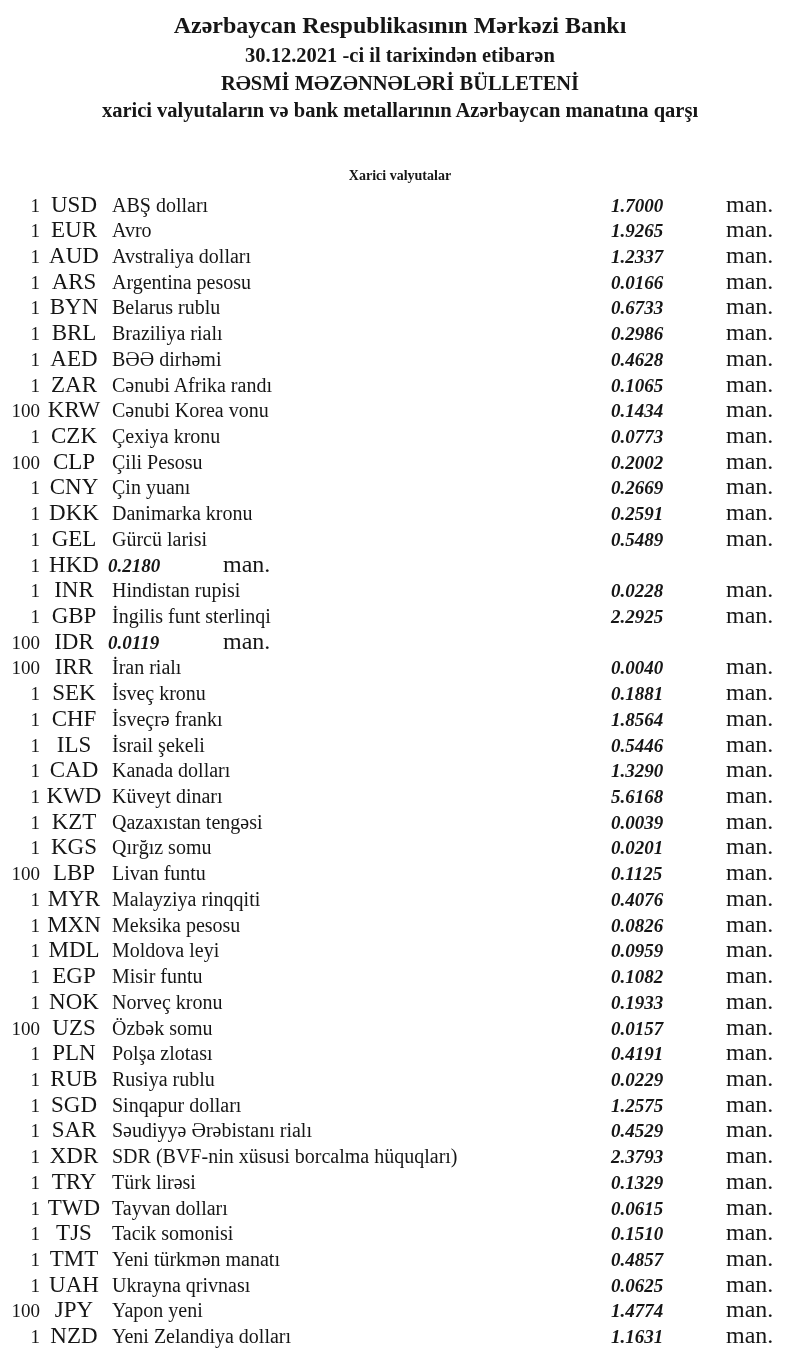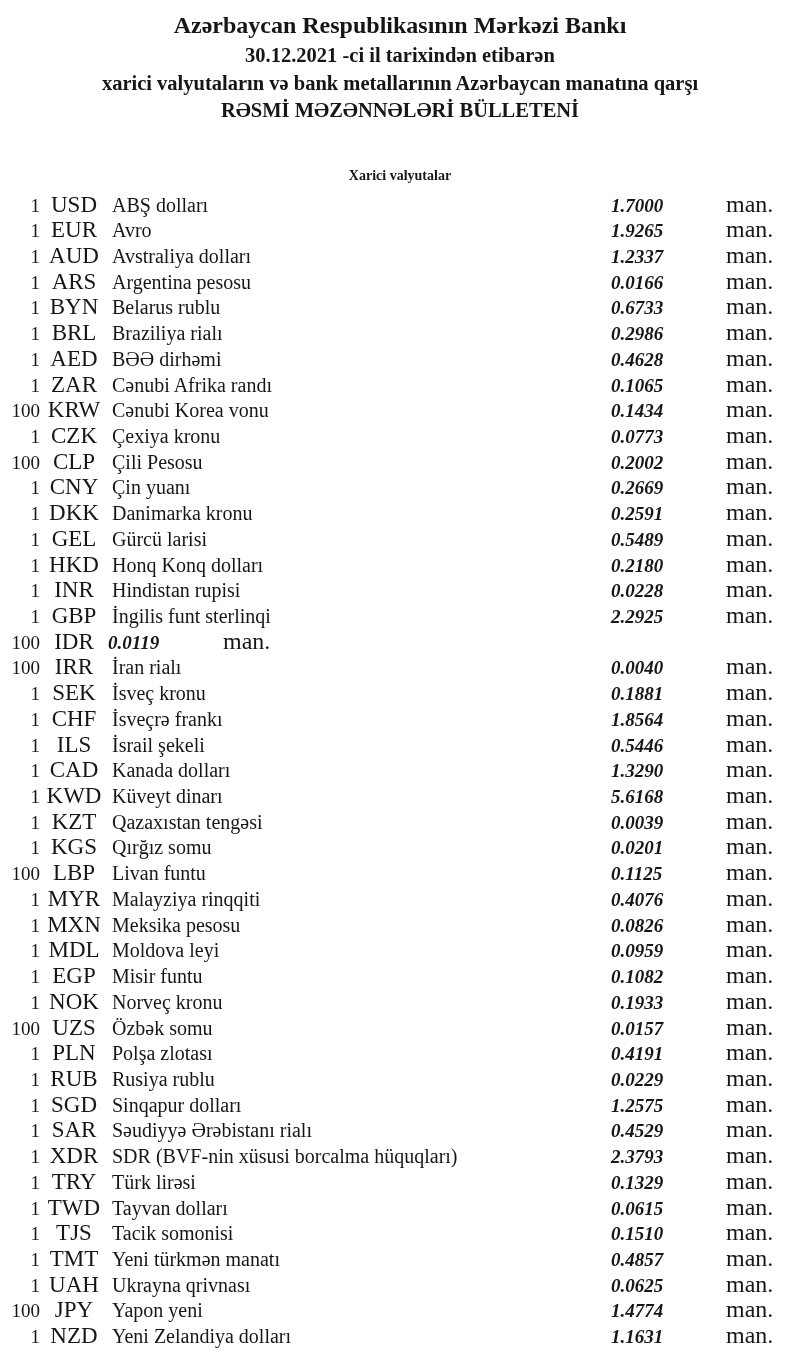--- a/index.html
+++ b/index.html
@@ -78,22 +78,22 @@
     font-size: 24px;
     flex: none;
   }
 </style>
 </head>
 <body>
 
 <div class="header">
   <div class="title">Azərbaycan Respublikasının Mərkəzi Bankı</div>
   <div class="subline">30.12.2021 -ci il tarixindən etibarən</div>
+  <div class="subline">RƏSMİ MƏZƏNNƏLƏRİ BÜLLETENİ</div>
   <div class="subline">xarici valyutaların və bank metallarının Azərbaycan manatına qarşı</div>
-  <div class="subline">RƏSMİ MƏZƏNNƏLƏRİ BÜLLETENİ</div>
 </div>
 
 <div class="section-title">Xarici valyutalar</div>
 
 <div class="rates" id="rates">
   <div class="row">
     <span class="qty">1</span>
     <span class="code">USD</span>
     <span class="name">ABŞ dolları</span>
     <span class="rate">1.7000</span>
@@ -200,21 +200,20 @@
     <span class="qty">1</span>
     <span class="code">GEL</span>
     <span class="name">Gürcü larisi</span>
     <span class="rate">0.5489</span>
     <span class="man">man.</span>
   </div>
 
   <div class="row">
     <span class="qty">1</span>
     <span class="code">HKD</span>
-    <span class="name">Honq Konq dolları</span>
     <span class="rate">0.2180</span>
     <span class="man">man.</span>
   </div>
 
   <div class="row">
     <span class="qty">1</span>
     <span class="code">INR</span>
     <span class="name">Hindistan rupisi</span>
     <span class="rate">0.0228</span>
     <span class="man">man.</span>

